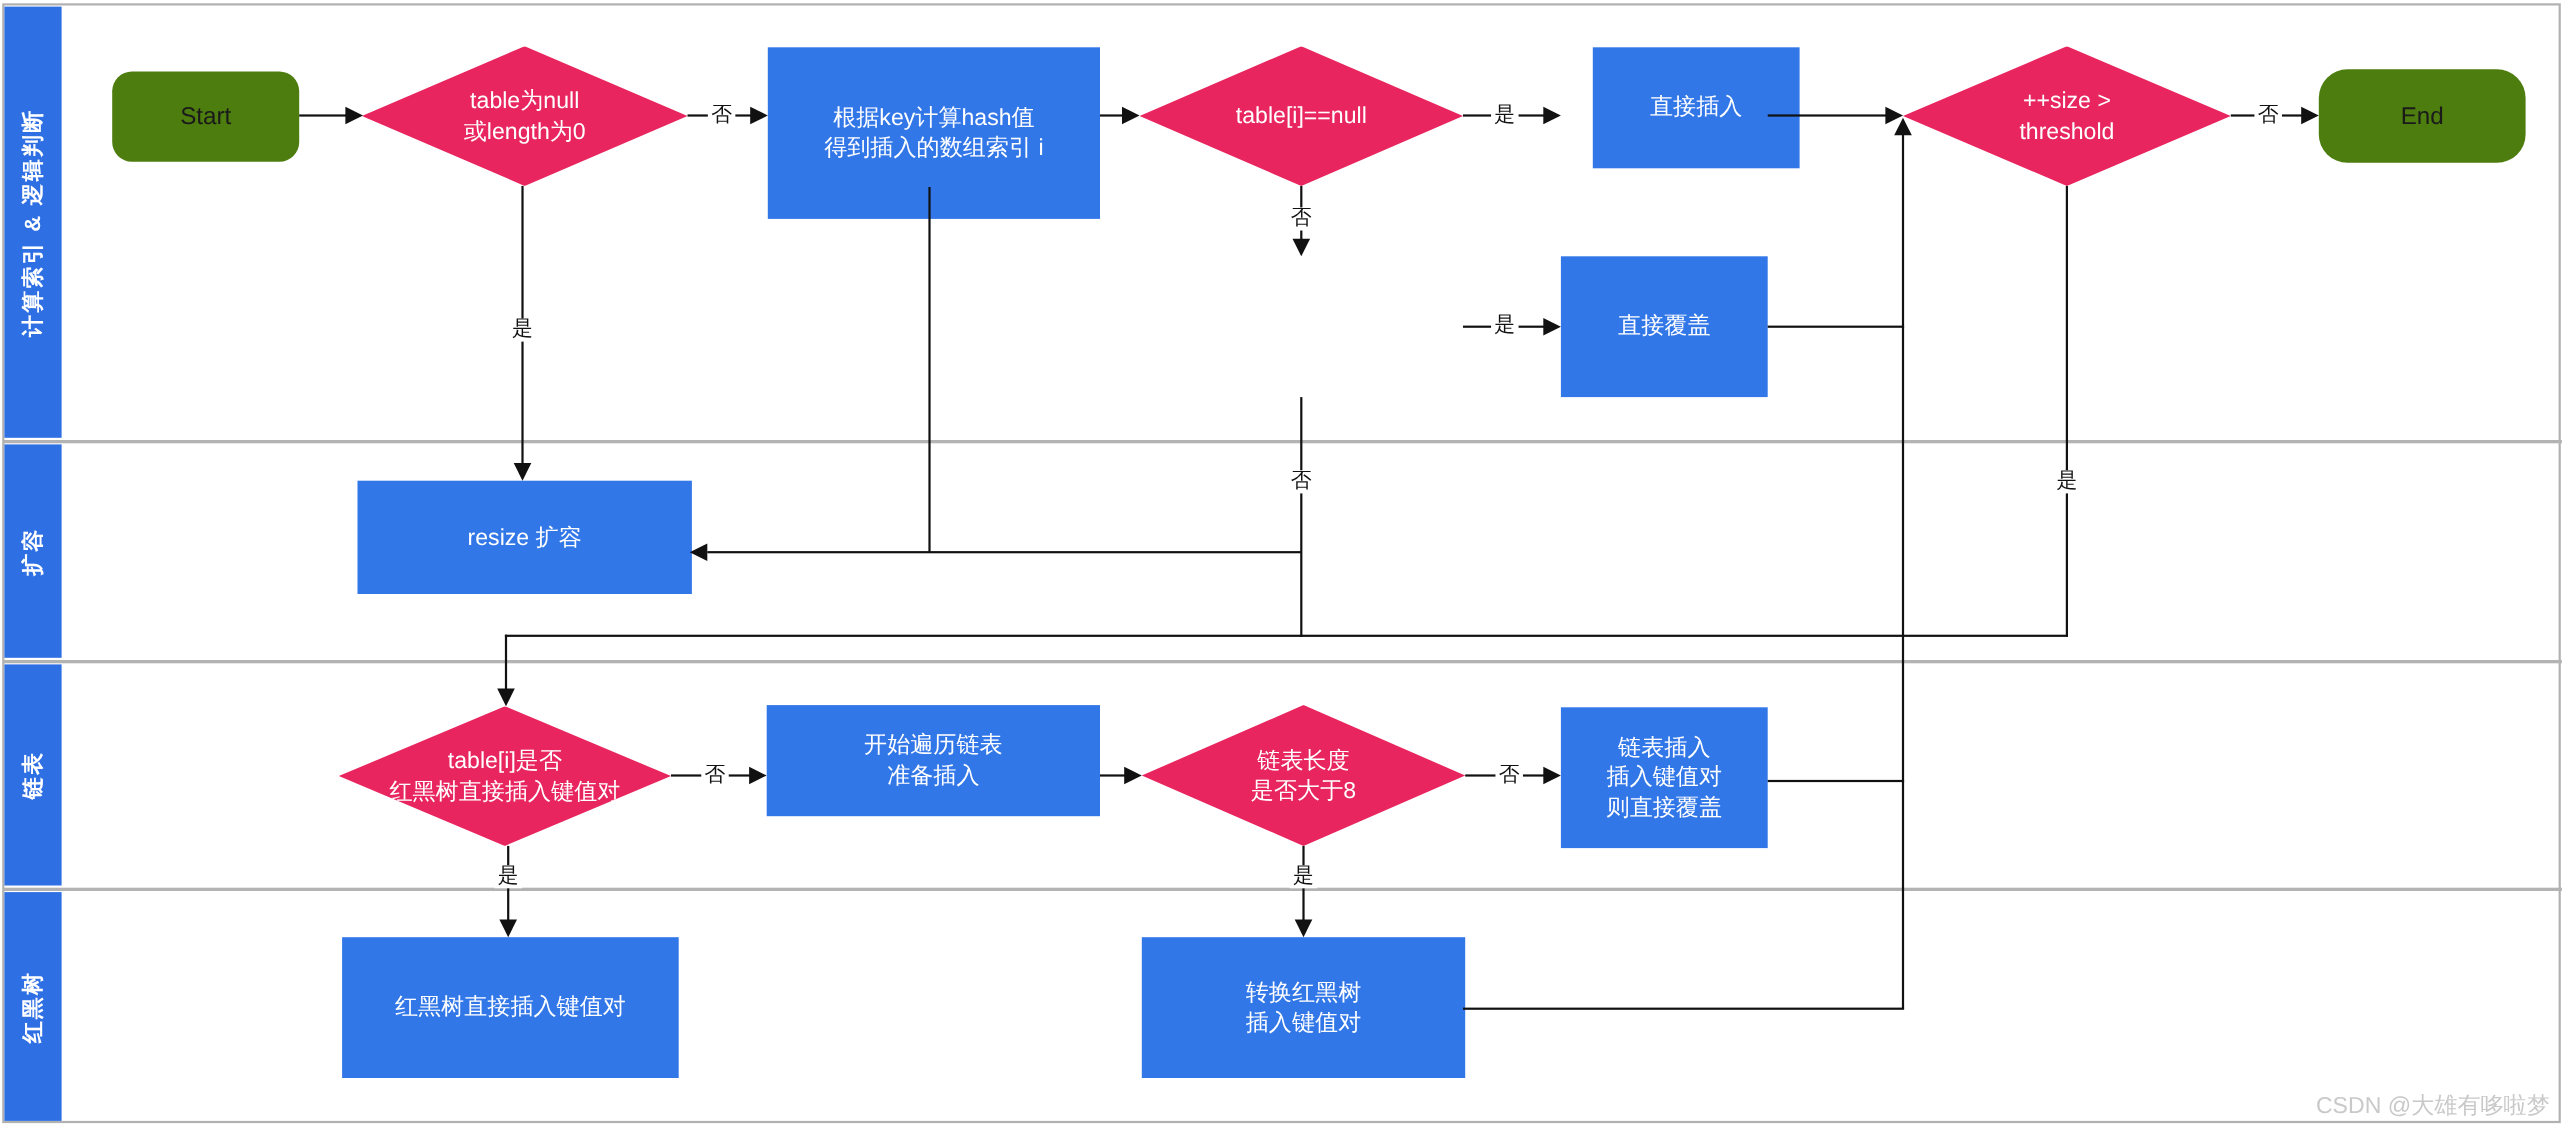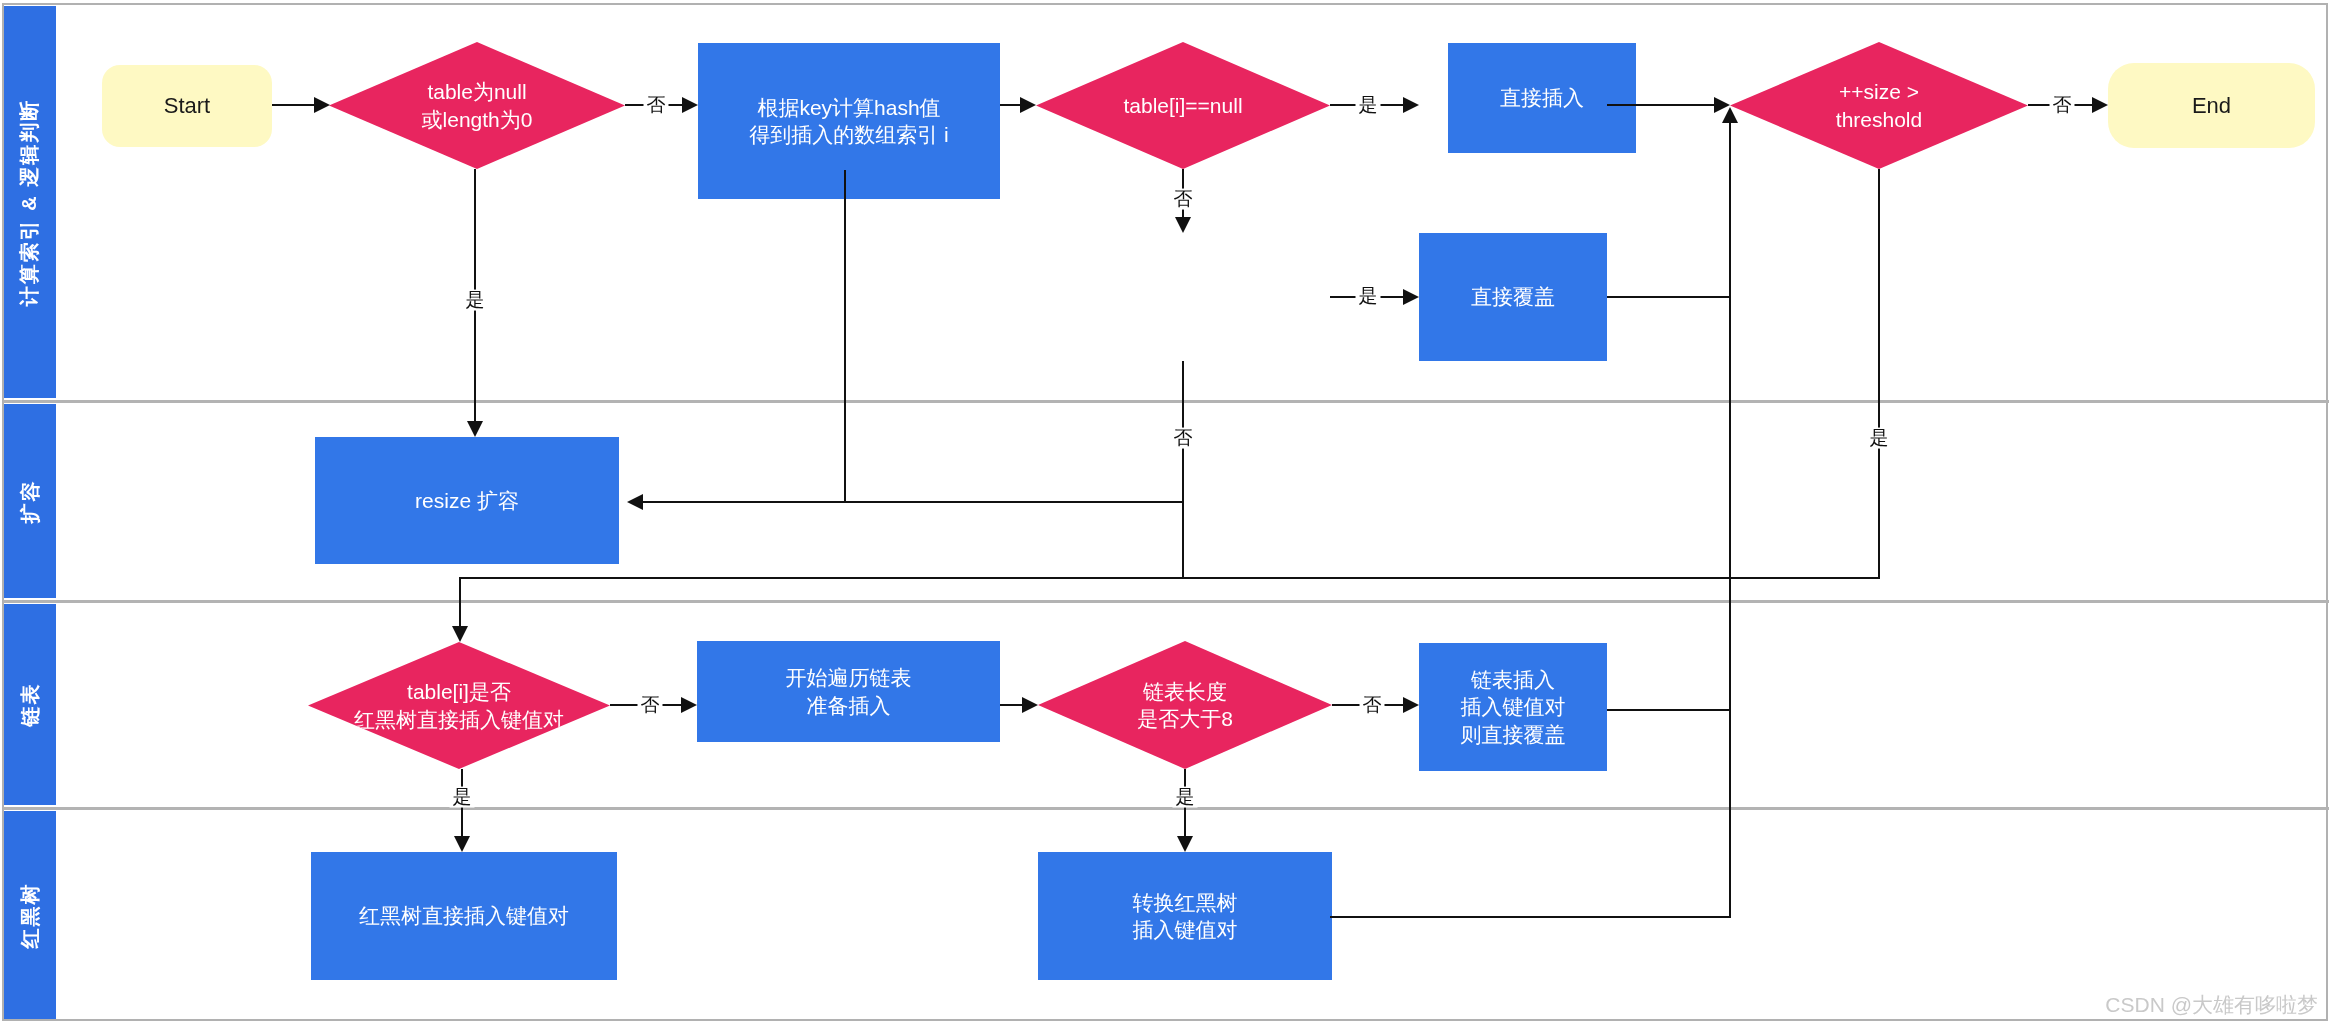--- a/index.html
+++ b/index.html
@@ -5,21 +5,21 @@
   html,body{margin:0;padding:0;background:#fff;}
   #canvas{
     position:relative;width:2332px;height:1025px;background:#ffffff;
     font-family:"Liberation Sans","DejaVu Sans",sans-serif;overflow:hidden;
   }
   .frame{position:absolute;left:2px;top:3px;width:2326px;height:1018px;border:2px solid #b1b1b1;box-sizing:border-box;}
   .lane-line{position:absolute;left:3px;width:2326px;height:3px;background:#b3b3b3;}
   .side-band{position:absolute;left:4px;width:52px;background:#2e6fe3;display:flex;align-items:center;justify-content:center;}
   .side-band .vtxt{transform:rotate(-90deg);white-space:nowrap;color:#ffffff;font-size:20px;font-weight:bold;letter-spacing:2px;}
   .node{position:absolute;display:flex;flex-direction:column;align-items:center;justify-content:center;text-align:center;box-sizing:border-box;}
-  .terminal{background:#fef9c3;border-radius:18px;color:#1a1a1a;font-size:22px;}
+  .terminal{background:#4d7c0f;border-radius:18px;color:#1a1a1a;font-size:22px;}
   .terminal.end{border-radius:26px;}
   .process{background:#3277e8;color:#ffffff;font-size:21px;line-height:1.3;}
   .decision{background:#e8255f;color:#ffffff;font-size:21px;line-height:1.3;
     clip-path:polygon(50% 0%,100% 50%,50% 100%,0% 50%);}
   .hline{position:absolute;height:2px;background:#111;}
   .vline{position:absolute;width:2px;background:#111;}
   .arr{position:absolute;width:0;height:0;}
   .arr.r{border-top:8px solid transparent;border-bottom:8px solid transparent;border-left:16px solid #111;}
   .arr.l{border-top:8px solid transparent;border-bottom:8px solid transparent;border-right:16px solid #111;}
   .arr.d{border-left:8px solid transparent;border-right:8px solid transparent;border-top:16px solid #111;}
@@ -64,29 +64,29 @@
   <div class="node decision" style="left:1036px;top:42px;width:294px;height:127px">
       <div>table[i]==null</div>
     </div>
   <div class="node process" style="left:1448px;top:43px;width:188px;height:110px">
       <div>直接插入</div>
     </div>
   <div class="node decision" style="left:1730px;top:42px;width:298px;height:127px">
       <div>++size &gt;</div>
       <div>threshold</div>
     </div>
-  <div class="node terminal end" style="left:2108px;top:63px;width:207px;height:85px">
+  <div class="node terminal end" style="left:2108px;top:63px;width:188px;height:85px">
       <div>End</div>
     </div>
 
   <div class="node process" style="left:1419px;top:233px;width:188px;height:128px">
       <div>直接覆盖</div>
     </div>
 
-  <div class="node process" style="left:315px;top:437px;width:304px;height:127px">
+  <div class="node process" style="left:325px;top:437px;width:304px;height:103px">
       <div>resize 扩容</div>
     </div>
 
   <div class="node decision" style="left:308px;top:642px;width:302px;height:127px">
       <div>table[i]是否</div>
       <div>红黑树直接插入键值对</div>
     </div>
   <div class="node process" style="left:697px;top:641px;width:303px;height:101px">
       <div>开始遍历链表</div>
       <div>准备插入</div>

